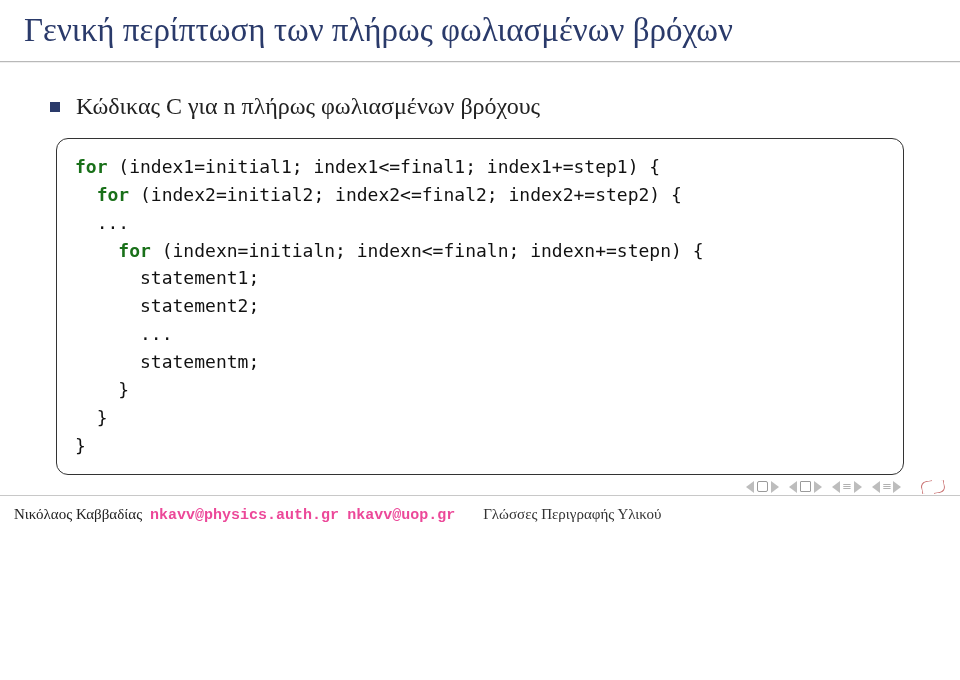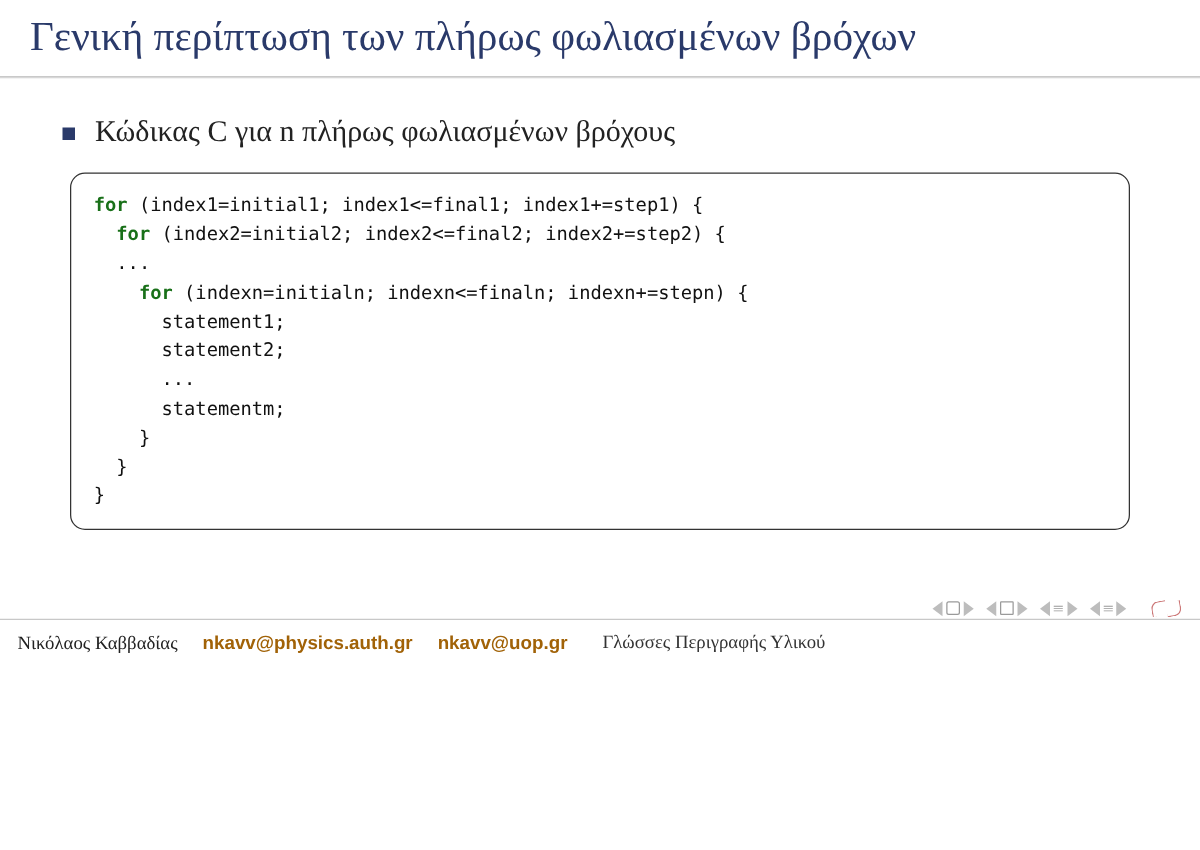--- a/index.html
+++ b/index.html
@@ -6,26 +6,26 @@
   html, body { width: 960px; height: 680px; overflow: hidden; font-family: Georgia, 'Times New Roman', serif; background: #fff; }
   .slide { width: 960px; height: 533px; position: relative; display: flex; flex-direction: column; }
   .title-bar { padding: 10px 24px 6px 24px; }
   .title { font-size: 33px; color: #2a3a6a; font-weight: normal; line-height: 1.25; }
   .hr { height: 1px; background: #b8b8b8; margin: 4px 0 0 0; box-shadow: 0 1px 0 #efefef; }
   .body { flex: 1 1 auto; padding: 28px 28px 0 28px; }
   .bullet-row { display: flex; align-items: flex-start; margin: 0 0 10px 22px; font-size: 24px; color: #222; line-height: 1.4; }
   .sq { width: 10px; height: 10px; background: #2a3a6a; margin-top: 12px; margin-right: 16px; flex: 0 0 auto; }
   .bullet-text { flex: 1 1 auto; }
   .codebox-wrap { margin: 14px 28px 0 28px; }
-  .codebox { border: 1px solid #333; border-radius: 12px; padding: 14px 18px; font-family: Menlo, Consolas, 'DejaVu Sans Mono', monospace; font-size: 15px; line-height: 1.55; color: #111; white-space: pre; }
+  .codebox { border: 1px solid #333; border-radius: 12px; padding: 14px 18px; font-family: Menlo, Consolas, 'DejaVu Sans Mono', monospace; font-size: 18px; line-height: 1.55; color: #111; white-space: pre; }
   .codebox .kw { color: #197019; font-weight: bold; }
   .footer { position: absolute; left: 0; right: 0; bottom: 0; height: 38px; border-top: 1px solid #c8c8c8; display: flex; align-items: center; font-size: 15px; color: #333; padding: 0 14px; }
-  .foot-left { flex: 0 0 auto; display: flex; align-items: baseline; gap: 20px; }
+  .foot-left { flex: 0 0 auto; display: flex; align-items: baseline; gap: 8px; }
   .author { color: #222; }
-  .mono { font-family: Liberation Sans, sans-serif; font-weight: bold; color: #a16207; }
+  .mono { font-family: Liberation Mono, monospace; font-weight: bold; color: #ec4899; }
   .foot-mid { margin-left: 28px; color: #333; }
   .navbar { position: absolute; right: 14px; bottom: 40px; display: flex; align-items: center; gap: 10px; }
   .navset { display: flex; align-items: center; gap: 0; }
   .tri { width: 0; height: 0; border-style: solid; display: inline-block; }
   .tri-l { border-width: 6px 8px 6px 0; border-color: transparent #bdbdbd transparent transparent; margin-right: 2px; }
   .tri-r { border-width: 6px 0 6px 8px; border-color: transparent transparent transparent #bdbdbd; margin-left: 2px; }
   .nav-ico { width: 11px; height: 11px; border: 1.4px solid #9a9a9a; display: inline-block; margin: 0 1px; }
   .nav-ico.page { border-radius: 2px; }
   .nav-eq { font-family: Georgia, serif; color: #9a9a9a; font-size: 13px; line-height: 1; padding: 0 1px; transform: scaleX(1.2); display:inline-block;}
   .loopbox { display: flex; align-items: center; margin-left: 10px; }

